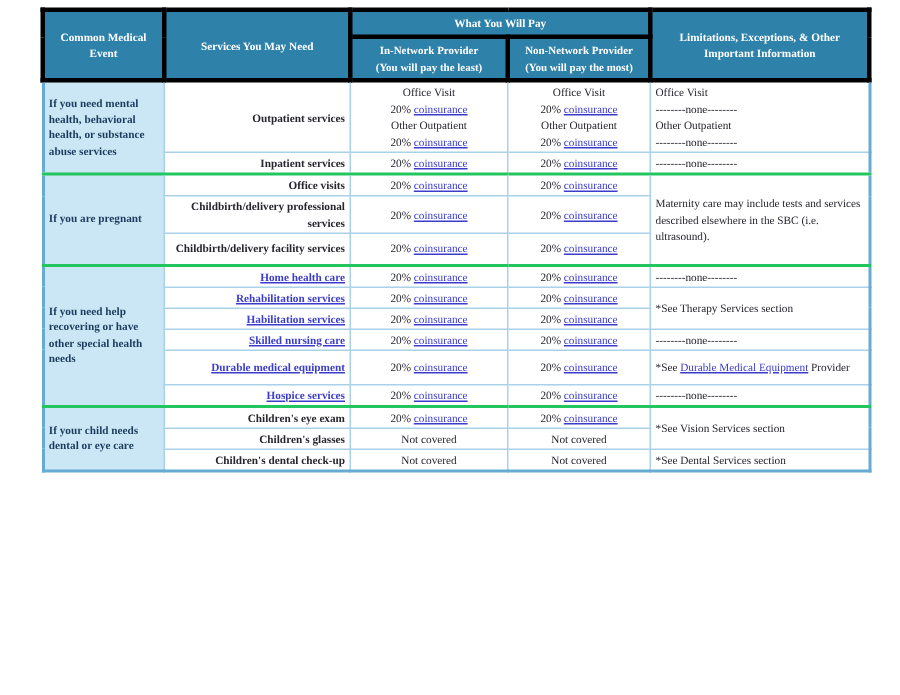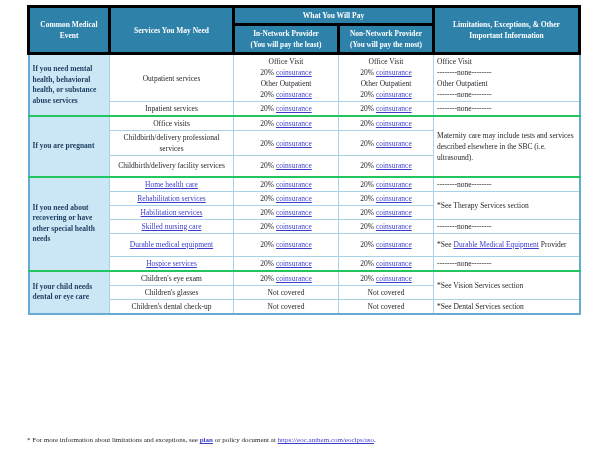--- a/index.html
+++ b/index.html
@@ -42,21 +42,21 @@
   .sbc thead th .subnote { font-weight: bold; }
   tr.sec-top td { border-top: 2px solid #22c55e; }
   .sbc tbody tr { background: #ffffff; }
   td.evt {
     background: #cbe7f5;
     color: #1c3b5e;
     font-weight: bold;
     vertical-align: middle;
     line-height: 10.5px;
   }
-  td.svc { text-align: center; }
+  td.svc { text-align: right; font-weight: bold; }
   td.pay { text-align: center; }
   td.lim { text-align: left; }
   .ln { display: block; }
   a.lnk {
     color: #3c3ccb;
     text-decoration: underline;
     cursor: pointer;
   }
   tr.h12 td { height: 12px; }
   tr.h13 td { height: 13px; }
@@ -158,21 +158,21 @@
         <td class="pay"><span>20% </span><a class="lnk">coinsurance</a></td>
         <td class="pay"><span>20% </span><a class="lnk">coinsurance</a></td>
       </tr>
       <tr class="h21">
         <td class="svc">Childbirth/delivery facility services</td>
         <td class="pay"><span>20% </span><a class="lnk">coinsurance</a></td>
         <td class="pay"><span>20% </span><a class="lnk">coinsurance</a></td>
       </tr>
 
       <tr class="sec-top h12">
-        <td class="evt" rowspan="6">If you need about recovering or have other special health needs</td>
+        <td class="evt" rowspan="6">If you need help recovering or have other special health needs</td>
         <td class="svc"><a class="lnk">Home health care</a></td>
         <td class="pay"><span>20% </span><a class="lnk">coinsurance</a></td>
         <td class="pay"><span>20% </span><a class="lnk">coinsurance</a></td>
         <td class="lim">--------none--------</td>
       </tr>
       <tr class="h12">
         <td class="svc"><a class="lnk">Rehabilitation services</a></td>
         <td class="pay"><span>20% </span><a class="lnk">coinsurance</a></td>
         <td class="pay"><span>20% </span><a class="lnk">coinsurance</a></td>
         <td class="lim" rowspan="2">*See Therapy Services section</td>
@@ -215,19 +215,16 @@
       </tr>
       <tr class="h12">
         <td class="svc">Children's dental check-up</td>
         <td class="pay">Not covered</td>
         <td class="pay">Not covered</td>
         <td class="lim">*See Dental Services section</td>
       </tr>
     </tbody>
   </table>
 
-  <div class="footnote">
-    <span>* For more information about limitations and exceptions, see </span><a class="lnk bold">plan</a><span> or policy document at </span><a class="lnk">https://eoc.anthem.com/eoclps/aso</a><span>.</span>
-  </div>
 
   <div class="pagenum">3 of &amp;quot</div>
 
 </div>
 
 </body></html>

